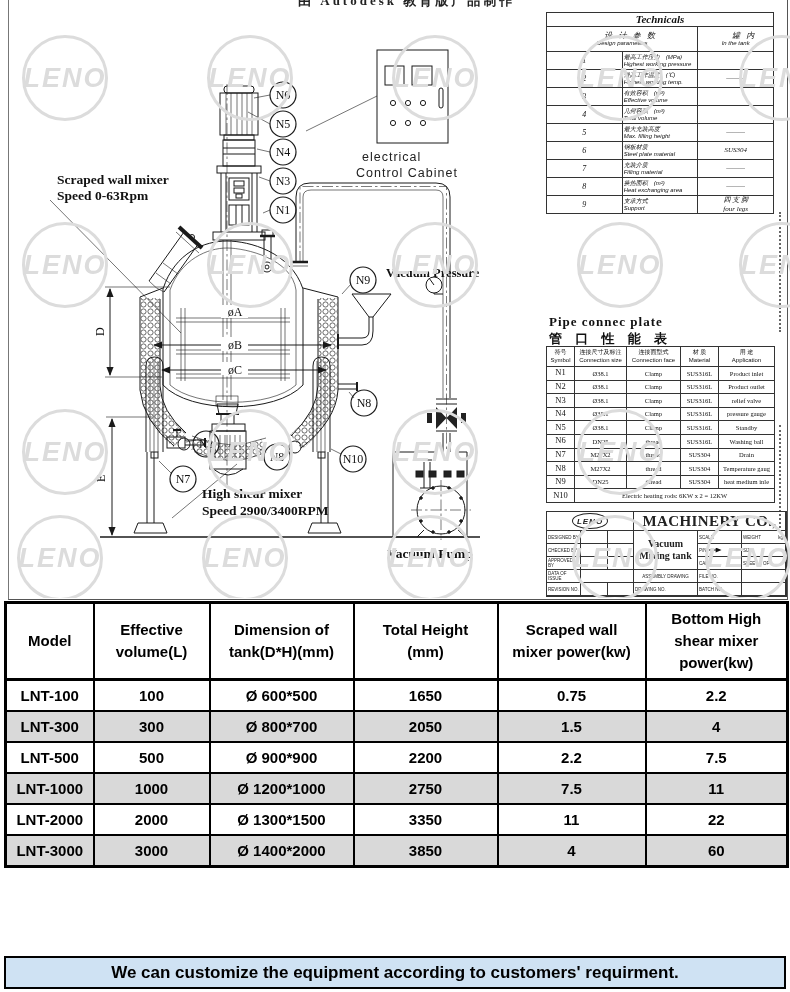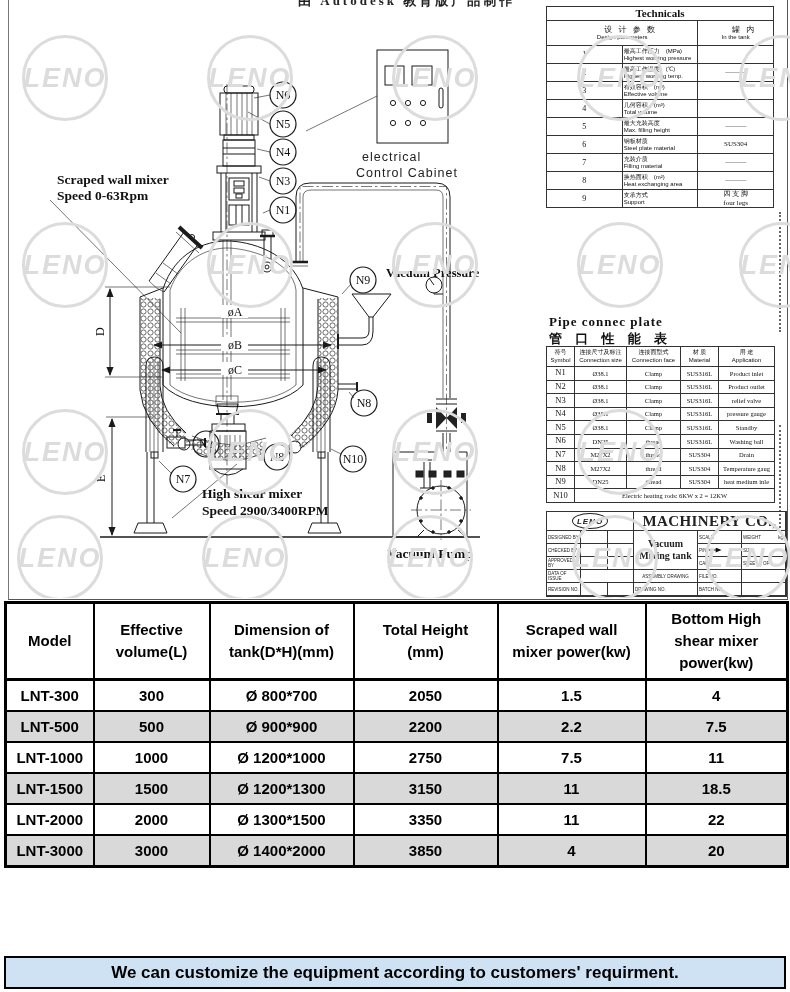--- a/index.html
+++ b/index.html
@@ -16,21 +16,21 @@
   
   #sheet-border{position:absolute;left:8px;top:0;width:778px;height:599px;
                 border-left:1px solid #777;border-right:1px solid #555;border-bottom:1px solid #555;z-index:1;}
   #clipped-top-text{position:absolute;left:298px;top:0;width:240px;height:11px;overflow:hidden;z-index:2;}
   #clipped-top-text span{position:relative;top:-9px;font-size:13px;font-weight:bold;color:#222;
                          font-family:"Liberation Serif",serif;letter-spacing:3px;white-space:nowrap;}
   .edge-dotted{position:absolute;width:1px;border-left:2px dotted #666;z-index:2;}
   
   table{border-collapse:collapse;}
   .mini th,.mini td{border:1px solid #333;padding:0 1px;line-height:1.15;}
-  #technicals{position:absolute;left:546px;top:6px;width:228px;z-index:3;background:transparent;}
+  #technicals{position:absolute;left:546px;top:12px;width:228px;z-index:3;background:transparent;font-style:italic;}
   #technicals{table-layout:fixed;}
   #technicals .tt-title th{font-family:"Liberation Serif",serif;font-weight:bold;font-size:11px;height:13px;}
   #technicals .tt-head th{font-size:7px;font-weight:normal;height:24px;}
   #technicals .tt-head .cn{font-size:8px;letter-spacing:2px;display:block;padding-left:17px;}
   #technicals .tt-head .en{font-size:6px;display:block;}
   #technicals tbody td{font-size:6px;height:17px;text-align:center;}
   #technicals tbody td:first-child{width:16px;font-size:8px;font-family:"Liberation Serif",serif;}
   #technicals tbody td:nth-child(2){width:112px;text-align:left;font-size:6px;}
   #technicals tbody td:nth-child(3){font-size:7px;font-family:"Liberation Serif",serif;}
   #pipe-title{position:absolute;left:549px;top:314px;z-index:3;font-family:"Liberation Serif",serif;}
@@ -645,20 +645,28 @@
         <th>Model</th>
         <th>Effective<br>volume(L)</th>
         <th>Dimension of<br>tank(D*H)(mm)</th>
         <th>Total Height<br>(mm)</th>
         <th>Scraped wall<br>mixer power(kw)</th>
         <th>Bottom High<br>shear mixer<br>power(kw)</th>
       </tr>
     </thead>
   <tbody>
       <tr>
+        <td>LNT-100</td>
+        <td>100</td>
+        <td>Ø 600*500</td>
+        <td>1650</td>
+        <td>0.75</td>
+        <td>2.2</td>
+      </tr>
+      <tr>
         <td>LNT-300</td>
         <td>300</td>
         <td>Ø 800*700</td>
         <td>2050</td>
         <td>1.5</td>
         <td>4</td>
       </tr>
       <tr>
         <td>LNT-500</td>
         <td>500</td>
@@ -669,41 +677,33 @@
       </tr>
       <tr>
         <td>LNT-1000</td>
         <td>1000</td>
         <td>Ø 1200*1000</td>
         <td>2750</td>
         <td>7.5</td>
         <td>11</td>
       </tr>
       <tr>
-        <td>LNT-1500</td>
-        <td>1500</td>
-        <td>Ø 1200*1300</td>
-        <td>3150</td>
-        <td>11</td>
-        <td>18.5</td>
-      </tr>
-      <tr>
         <td>LNT-2000</td>
         <td>2000</td>
         <td>Ø 1300*1500</td>
         <td>3350</td>
         <td>11</td>
         <td>22</td>
       </tr>
       <tr>
         <td>LNT-3000</td>
         <td>3000</td>
         <td>Ø 1400*2000</td>
         <td>3850</td>
         <td>4</td>
-        <td>20</td>
+        <td>60</td>
       </tr>
     </tbody>
 </table>
 
 <div id="footer-bar">
   <span>We can customize the equipment according to customers' requirment.</span>
 </div>
 
 </body></html>

